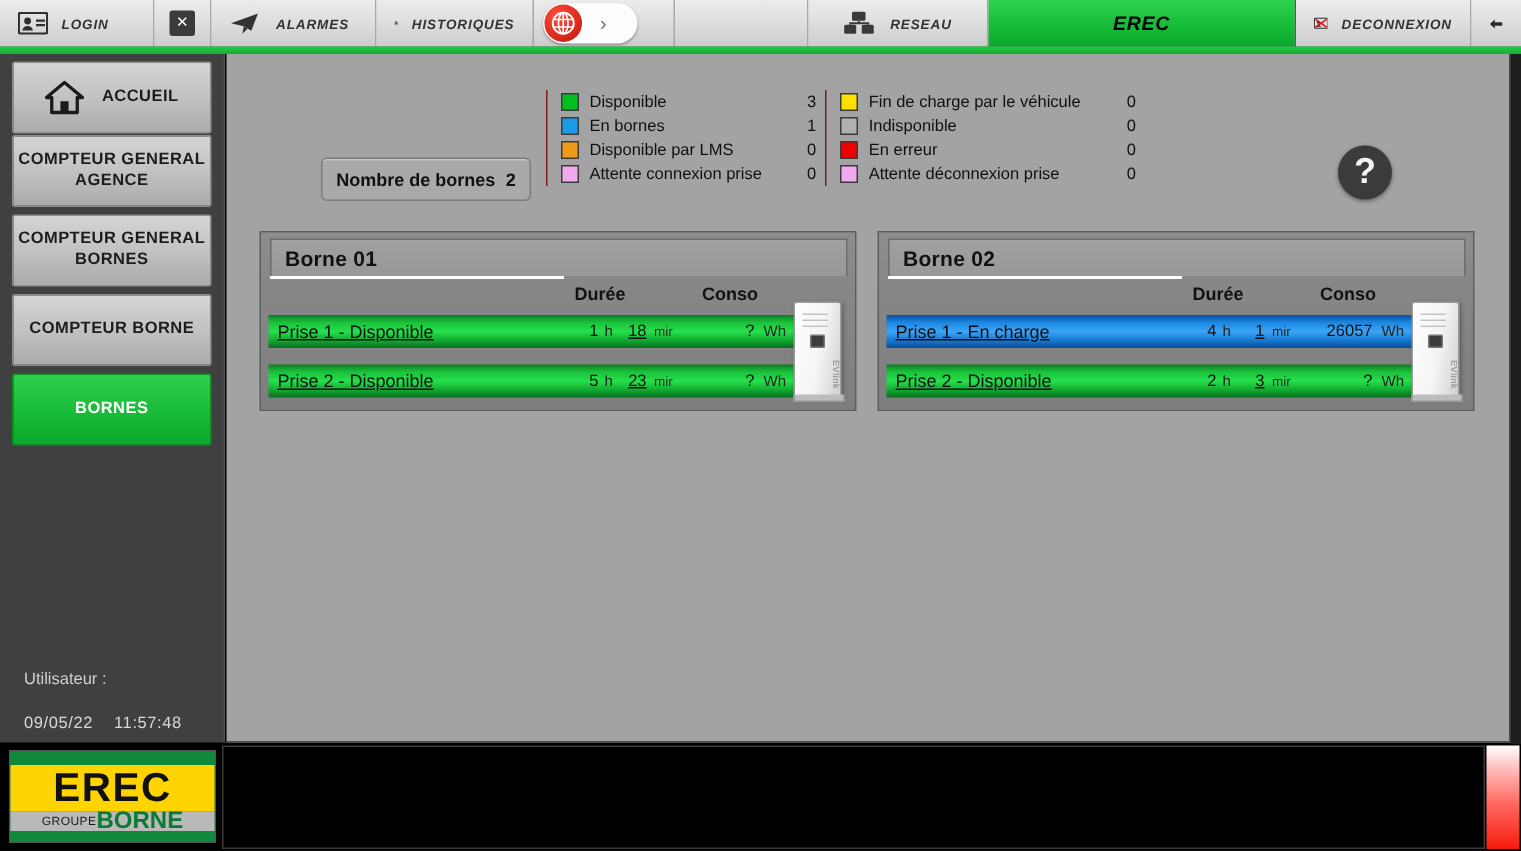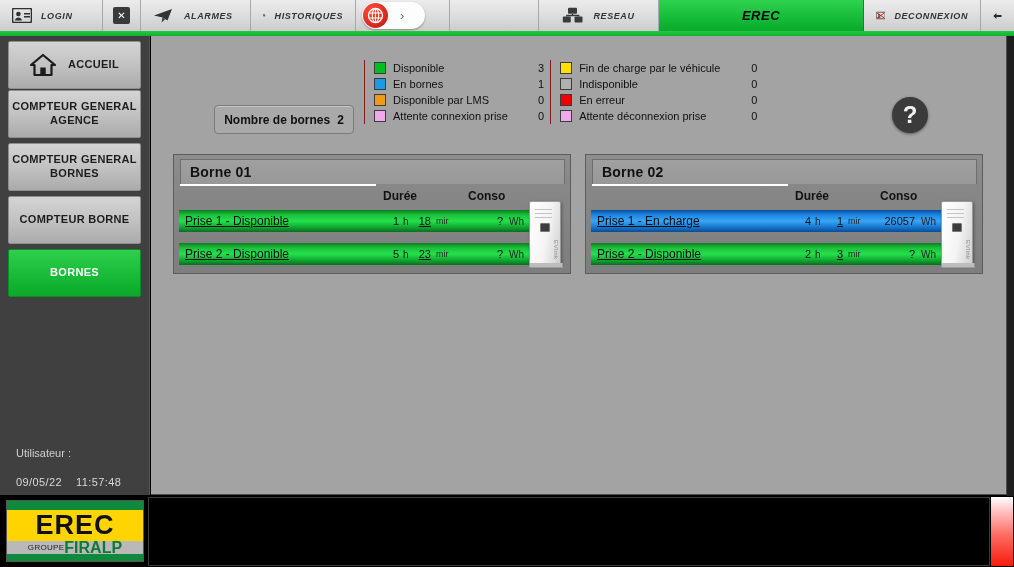--- a/index.html
+++ b/index.html
@@ -528,21 +528,21 @@
 
   <div class="bottom">
 
     <div class="logo">
       <div class="bar-top"></div>
       <div class="yellow">
         <span>EREC</span>
       </div>
       <div class="grayband">
         <span>GROUPE</span>
-          <b>FIRALP</b>
+          <b>BORNE</b>
       </div>
       <div class="bar-bot"></div>
     </div>
 
     <div class="blackpane"></div>
     <div class="redbar"></div>
   </div>
 
 </div>
 

